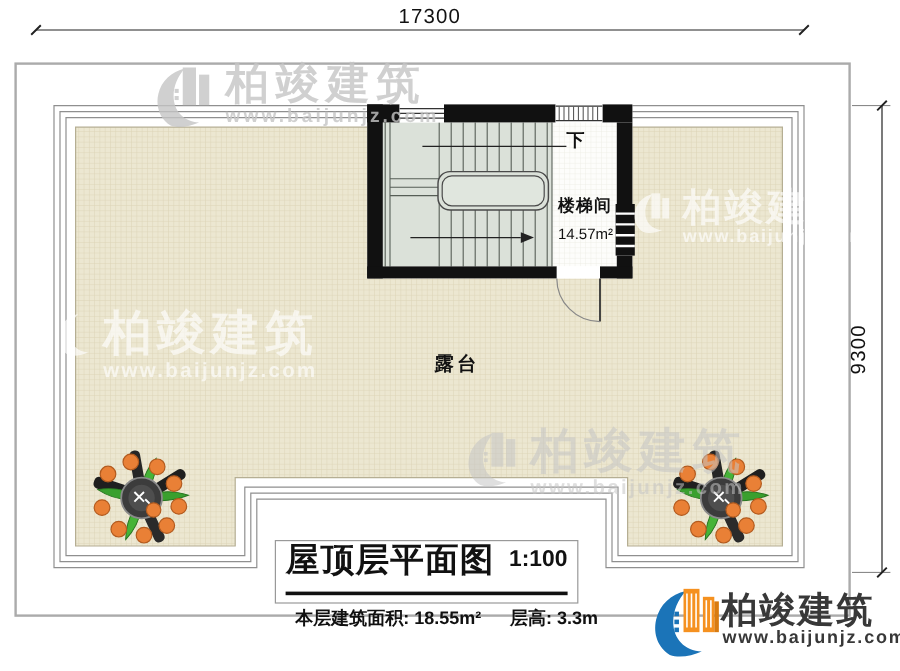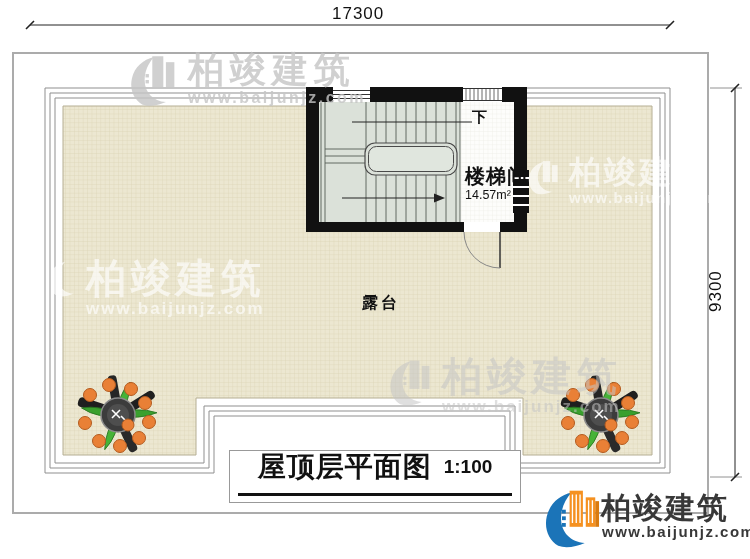--- a/index.html
+++ b/index.html
@@ -3,24 +3,24 @@
 <meta charset="utf-8">
 <style>
   html,body{margin:0;padding:0;background:#fff;}
   .canvas{position:relative;width:750px;height:559px;background:#ffffff;overflow:hidden;
           font-family:"Liberation Sans","DejaVu Sans",sans-serif;color:#111;}
   .plan-svg{position:absolute;left:0;top:0;}
   .abs{position:absolute;white-space:nowrap;}
   .dim{font-size:17px;letter-spacing:1px;color:#111;}
   .dim-right{transform:rotate(-90deg);transform-origin:left top;}
   .lbl-down{left:472px;top:108px;font-size:15px;font-weight:bold;}
-  .lbl-stair{left:465px;top:163px;font-size:20px;font-weight:bold;letter-spacing:1px;}
+  .lbl-stair{left:465px;top:163px;font-size:14px;font-weight:bold;letter-spacing:1px;}
   .lbl-stair-area{left:465px;top:188px;font-size:12.5px;font-weight:normal;}
   .lbl-terrace{left:362px;top:293px;font-size:16px;font-weight:bold;letter-spacing:3px;text-align:right;}
-  .title-box{left:229px;top:450px;width:292px;height:53px;border:1.5px solid #999;background:#fff;
+  .title-box{left:229px;top:450px;width:253px;height:53px;border:1.5px solid #999;background:#fff;
              box-sizing:border-box;display:flex;align-items:center;justify-content:center;gap:12px;
              padding-bottom:20px;}
   .title-box .t{font-size:28px;font-weight:700;letter-spacing:1px;}
   .title-box .s{font-size:19px;font-weight:600;}
   .title-underline{position:absolute;left:8px;right:8px;bottom:6px;height:3px;background:#111;}
   .meta-line{left:246px;font-size:15px;font-weight:700;display:flex;gap:24px;}
   .brand-name{left:601px;top:488px;font-size:30px;font-weight:800;letter-spacing:2px;color:#383838;}
   .brand-url{left:602px;top:523px;font-size:15px;font-weight:700;letter-spacing:1.5px;color:#383838;}
   .wm{position:absolute;display:flex;gap:8px;pointer-events:none;user-select:none;align-items:flex-start;}
   .wm .nm{font-weight:800;line-height:1.0;}
@@ -220,17 +220,21 @@
   <div class="abs lbl-down">下</div>
   <div class="abs lbl-stair">楼梯间</div>
   <div class="abs lbl-stair-area">14.57m²</div>
   <div class="abs lbl-terrace">露台</div>
 
   <div class="abs title-box">
     <span class="t">屋顶层平面图</span>
     <span class="s">1:100</span>
     <span class="title-underline"></span>
   </div>
+  <div class="abs meta-line" style="top:506px;">
+    <span>本层建筑面积: 18.55m²</span>
+    <span>层高: 3.3m</span>
+  </div>
 
   <div class="abs brand-name">柏竣建筑</div>
   <div class="abs brand-url">www.baijunjz.com</div>
 
 </div>
 
 </body></html>

